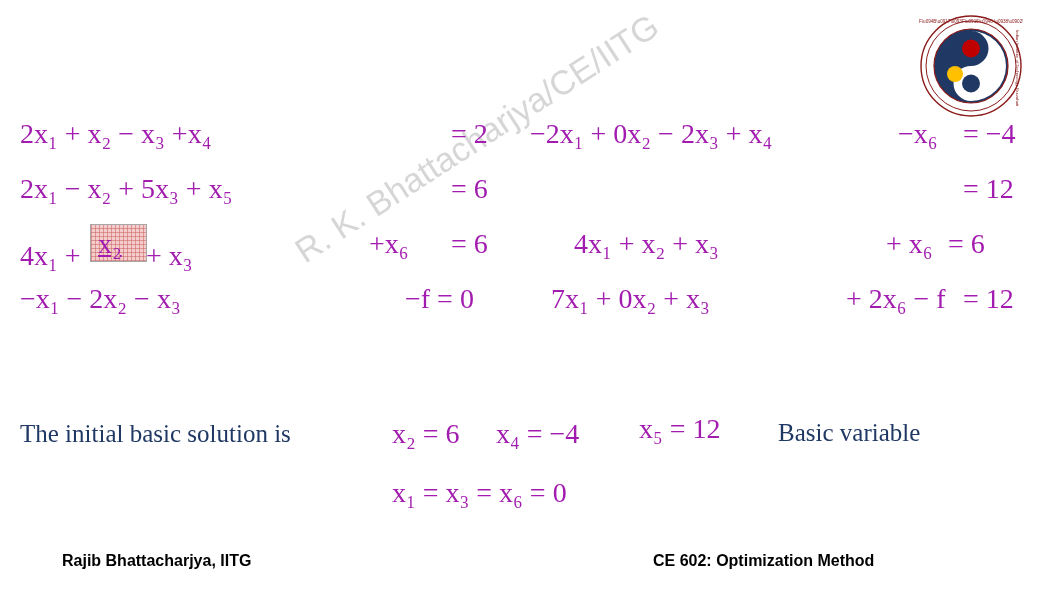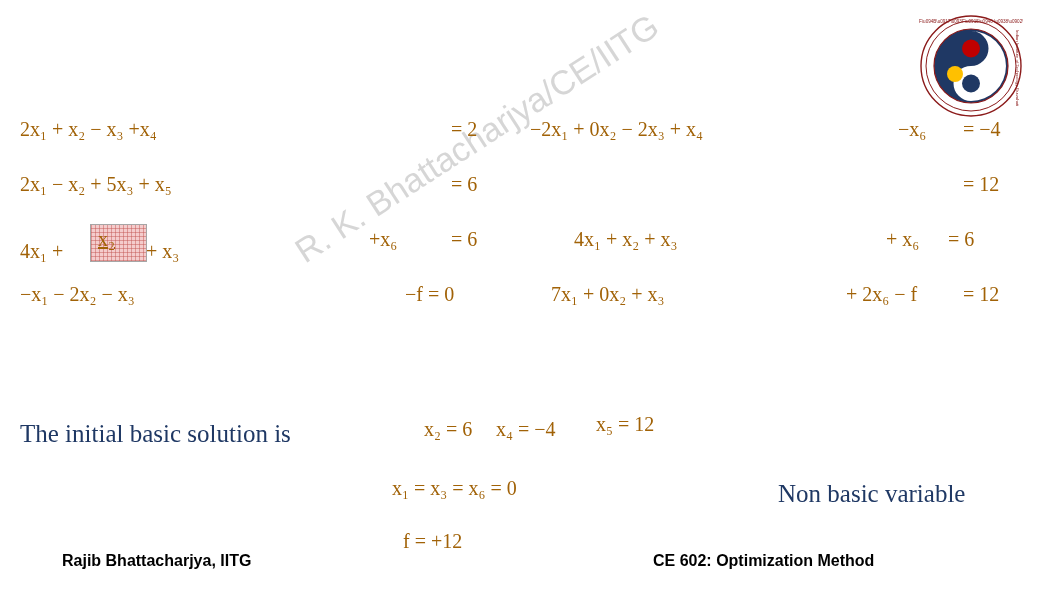--- a/index.html
+++ b/index.html
@@ -44,22 +44,22 @@
     transform: rotate(-33deg);
     transform-origin: left top;
     white-space: nowrap;
     pointer-events: none;
     opacity: .75;
   }
   .cell {
     position: absolute;
     white-space: nowrap;
     font-family: "Liberation Serif", serif;
-    color: #a16207;
-    font-size: 20px;
+    color: #a21caf;
+    font-size: 28px;
     text-align: right;
   }
 
   
   .highlight {
     position: absolute;
     background: #f4cccc;
     border: 1px solid #a6a6a6;
     background-image:
       repeating-linear-gradient(0deg, rgba(192,80,77,.45) 0 1px, transparent 1px 4px),
@@ -130,25 +130,24 @@
   <div class="cell" style="left:574px; top:228px;">4x₁ + x₂ + x₃</div>
   <div class="cell" style="left:886px; top:228px;">+ x₆</div>
   <div class="cell" style="left:948px; top:228px;">=   6</div>
 
   <div class="cell" style="left:551px; top:283px;">7x₁ + 0x₂ + x₃</div>
   <div class="cell" style="left:846px; top:283px;">+ 2x₆ − f</div>
   <div class="cell" style="left:963px; top:283px;">= 12</div>
 
   <div class="plain" style="left:20px; top:420px;">The initial basic solution is</div>
 
-  <div class="cell" style="left:392px; top:418px;margin-left:32px;">x₂ = 6</div>
+  <div class="cell" style="left:392px; top:418px;">x₂ = 6</div>
   <div class="cell" style="left:496px; top:418px;">x₄ = −4</div>
-  <div class="cell" style="left:596px; top:413px;">x₅ = 12</div>
+  <div class="cell" style="left:639px; top:413px;">x₅ = 12</div>
+  <div class="plain" style="left:778px; top:419px;">Basic variable</div>
 
   <div class="cell" style="left:392px; top:477px;">x₁ = x₃ = x₆ = 0</div>
-  <div class="plain" style="left:778px; top:480px;">Non basic variable</div>
 
-  <div class="cell" style="left:403px; top:530px;">f = +12</div>
 
   <div class="footer" style="left:62px; top:552px;">Rajib Bhattacharjya, IITG</div>
   <div class="footer" style="left:653px; top:552px;">CE 602: Optimization Method</div>
 
 </div>
 
 </body></html>

